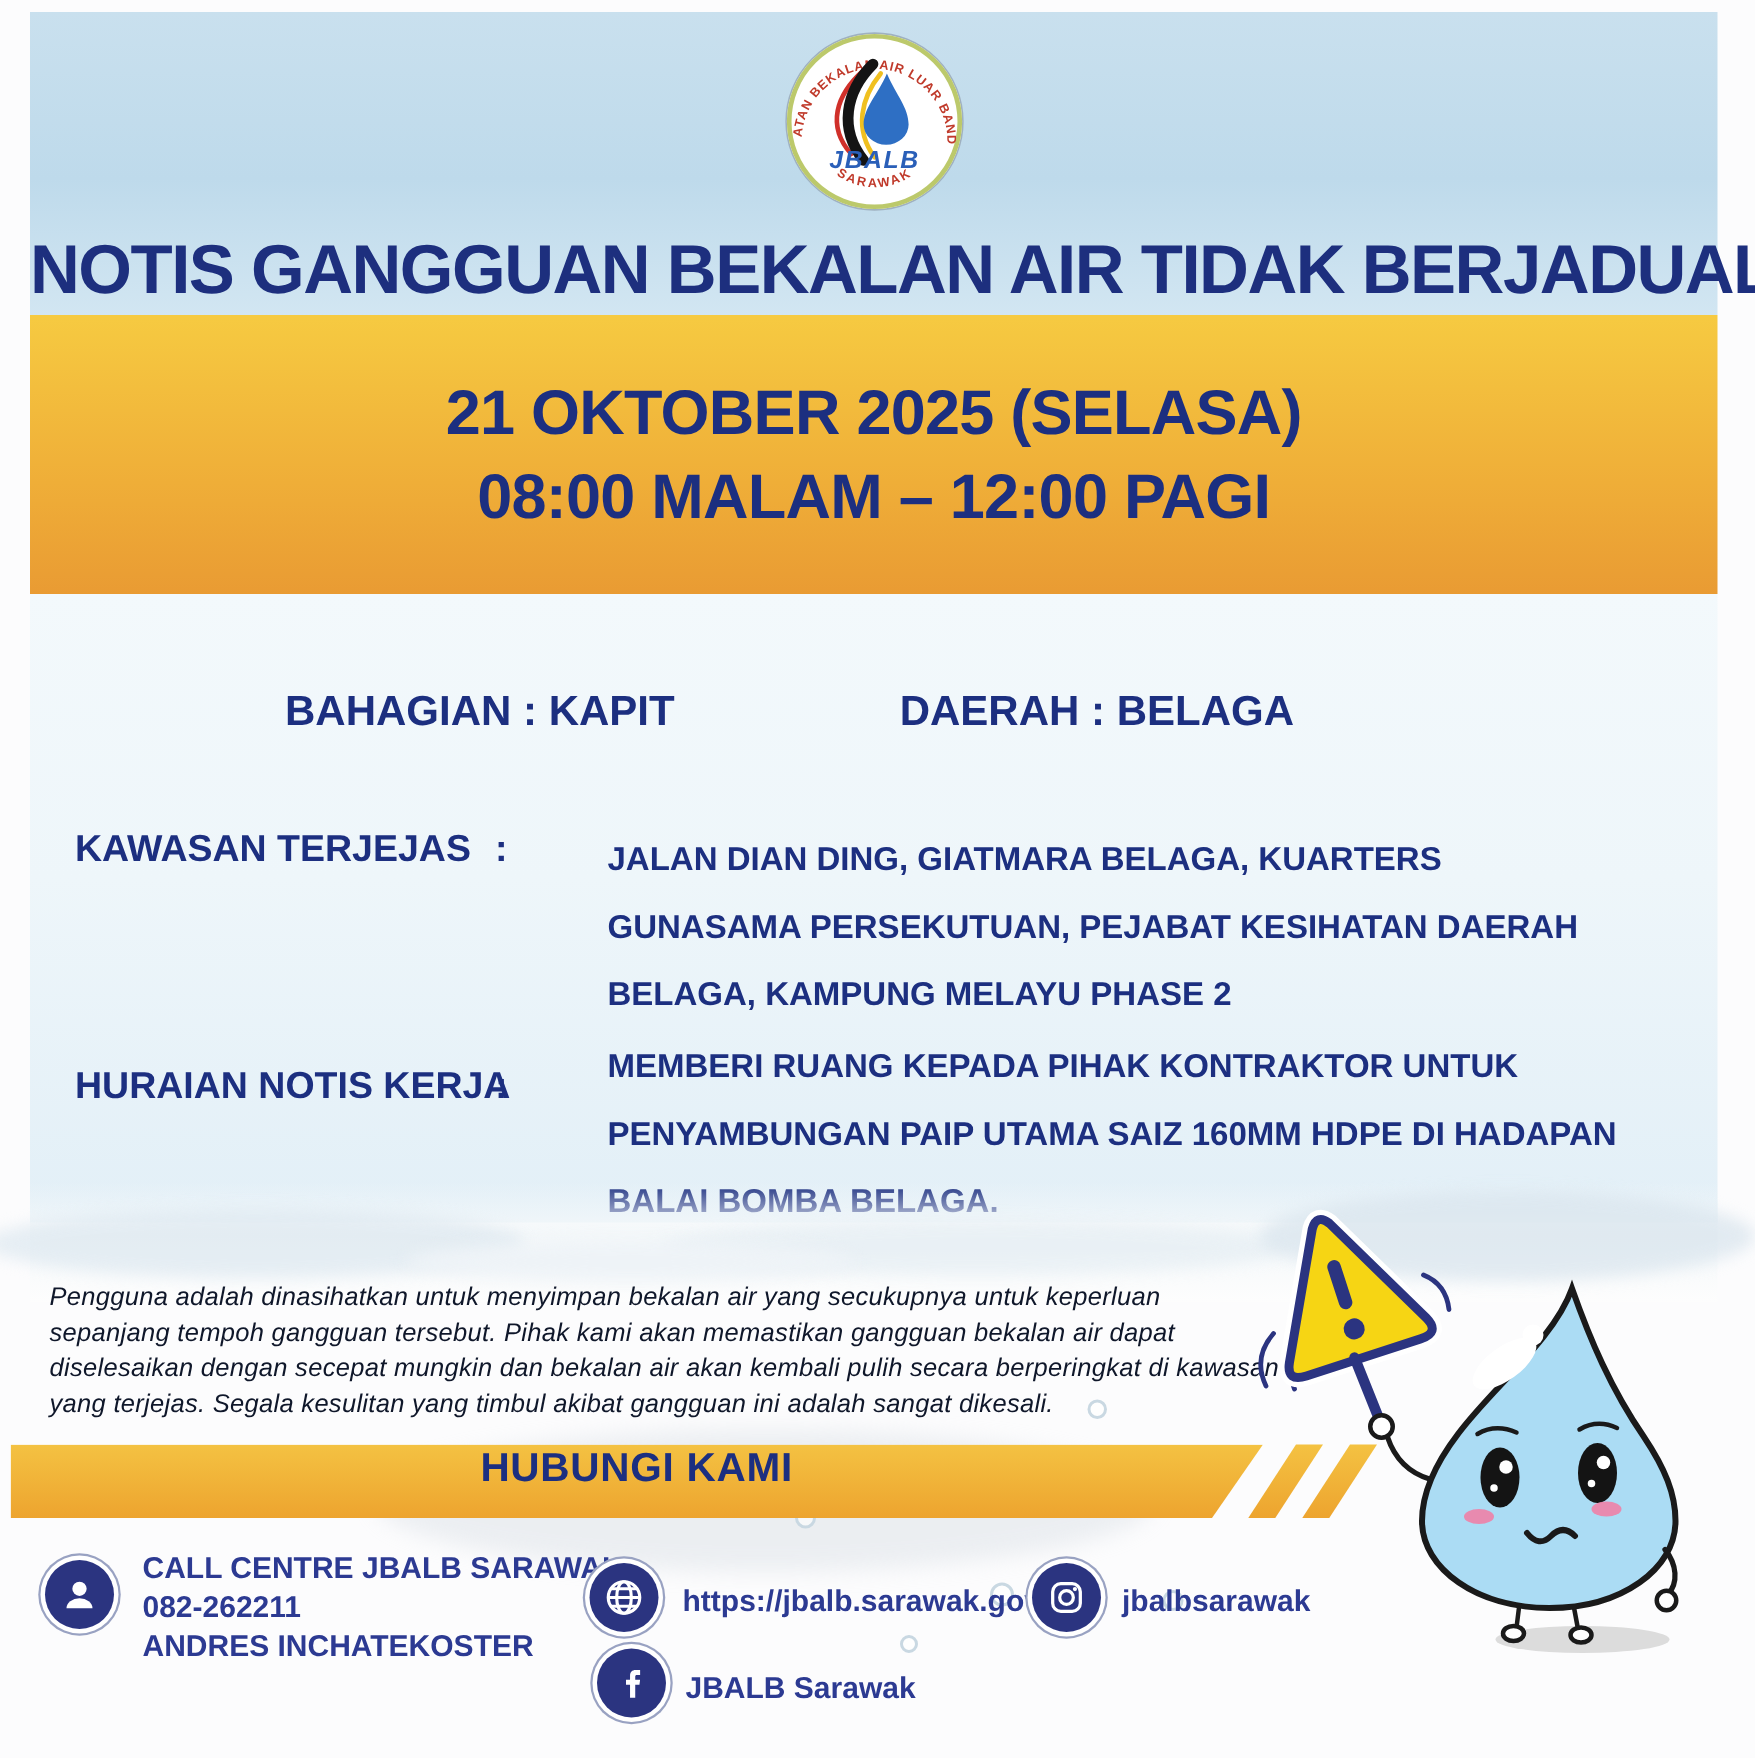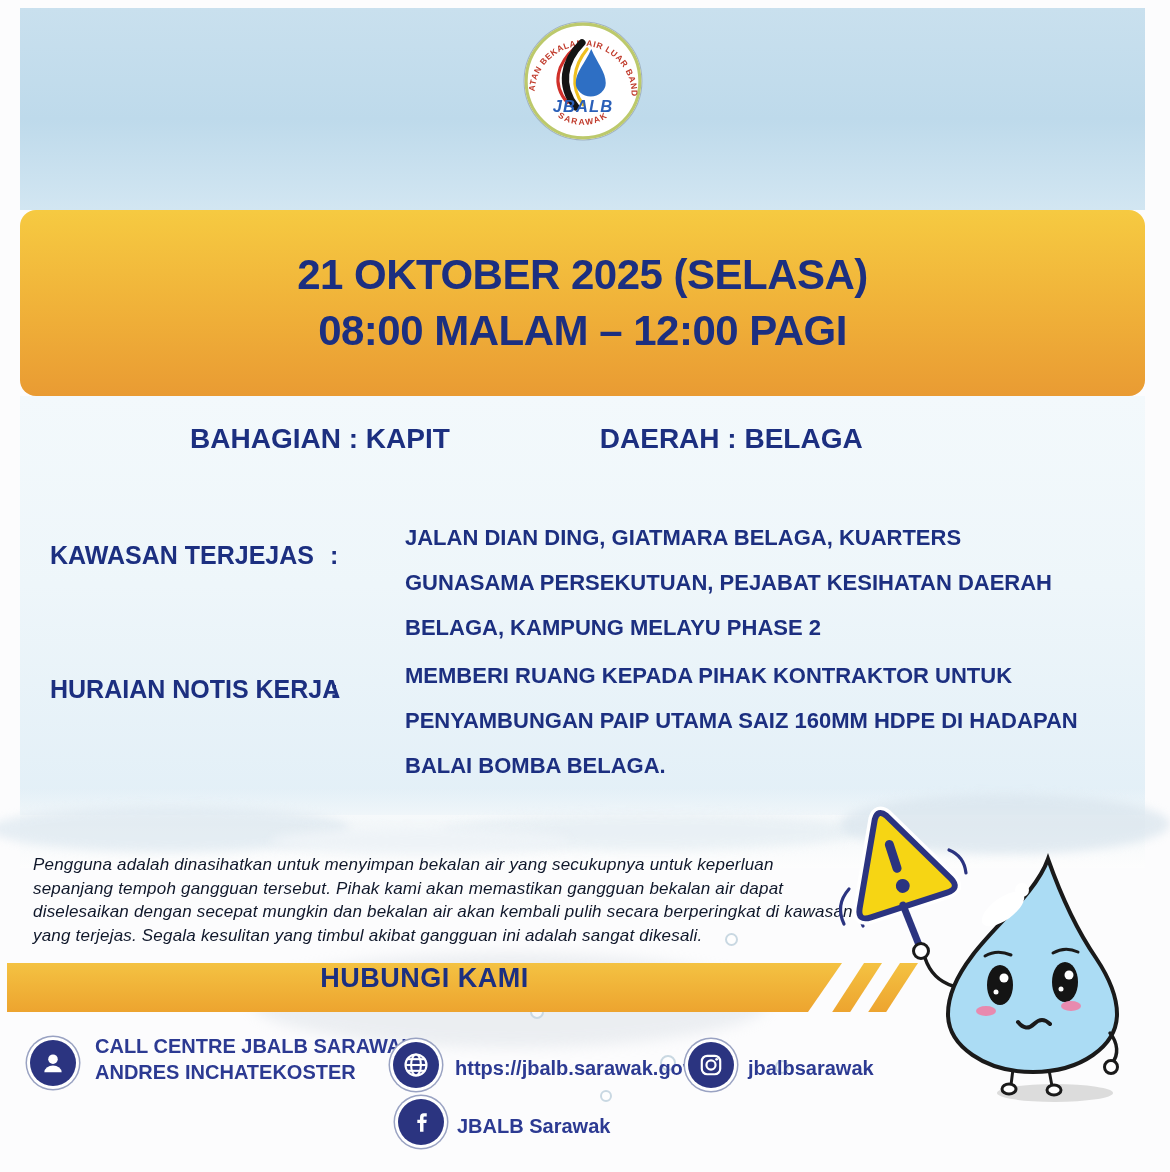--- a/index.html
+++ b/index.html
@@ -9,34 +9,34 @@
 
   
   .header-band{position:relative;height:202px;
     background:linear-gradient(180deg,#c9e0ee 0%,#bedaeb 55%,#d2e6f2 100%);}
   .logo-wrap{position:absolute;left:50%;top:12px;transform:translateX(-50%);}
   .page-title{position:absolute;bottom:4px;width:100%;text-align:center;
     font-size:46px;font-weight:700;letter-spacing:-1px;color:#1d2f7e;white-space:nowrap;}
 
   
   .date-banner{height:186px;background:linear-gradient(180deg,#f6ca41 0%,#efae38 60%,#e99b33 100%);
-    display:flex;flex-direction:column;justify-content:center;align-items:center;gap:8px;border-radius:16px;}
+    display:flex;flex-direction:column;justify-content:center;align-items:center;gap:8px;}
   .date-banner .line{font-size:42px;font-weight:700;color:#1c2f80;letter-spacing:-.5px;}
 
   
   .info-section{height:419px;background:linear-gradient(180deg,#f3f9fc 0%,#eef6fa 45%,#e2eff7 100%);}
-  .region-row{display:flex;padding-top:27px;font-size:28px;font-weight:700;color:#1c2f80;}
+  .region-row{display:flex;padding-top:62px;font-size:28px;font-weight:700;color:#1c2f80;}
   .region-row .bahagian{margin-left:170px;}
   .region-row .daerah{margin-left:150px;text-align:right;}
   .detail-row{position:relative;color:#1c2f80;}
   .detail-row .lbl{position:absolute;left:30px;font-size:25px;font-weight:700;}
   .detail-row .colon{position:absolute;left:310px;font-size:25px;font-weight:700;}
   .detail-row .val{position:absolute;left:385px;width:675px;font-size:22px;font-weight:700;line-height:45px;}
   .row-kawasan{margin-top:60px;}
-  .row-kawasan .lbl,.row-kawasan .colon{top:2px;margin-top:24px;}
+  .row-kawasan .lbl,.row-kawasan .colon{top:2px;}
   .row-huraian .lbl,.row-huraian .colon{top:22px;}
 
   
   .splash-band{position:absolute;left:20px;top:788px;width:1125px;height:80px;z-index:1;
     background:linear-gradient(180deg,rgba(243,248,251,0) 0%,#f4f8fa 45%,#fdfdfd 100%);}
   .splash-blob{position:absolute;border-radius:50%;filter:blur(5px);}
   .sb1{left:-30px;top:18px;width:360px;height:46px;background:#dde8f0;opacity:.7;}
   .sb2{left:420px;top:26px;width:420px;height:36px;background:#e7eff4;opacity:.8;}
   .sb3{left:820px;top:6px;width:330px;height:60px;background:#d8e4ed;opacity:.7;}
   .sb4{left:250px;top:40px;width:300px;height:26px;background:#eef3f7;}
@@ -89,20 +89,21 @@
           </text>
           <g>
             <path d="M 44 80 C 28 62 34 42 52 26" fill="none" stroke="#d0302a" stroke-width="3" stroke-linecap="round"></path>
             <path d="M 52 84 C 36 64 40 40 58 22" fill="none" stroke="#141414" stroke-width="7" stroke-linecap="round"></path>
             <path d="M 59 82 C 46 64 50 44 63 28" fill="none" stroke="#f0c020" stroke-width="3" stroke-linecap="round"></path>
             <path d="M 67 28 C 61 42 52 50 52 61 A 14.5 13 0 0 0 81 61 C 81 50 73 42 67 28 Z" fill="#2e6fc4"></path>
           </g>
           <text x="59" y="89" text-anchor="middle" font-size="16" font-weight="bold" font-style="italic" fill="#2a5fb8" letter-spacing="1">JBALB</text>
         </svg>
       </div>
+      <div class="page-title">NOTIS GANGGUAN BEKALAN AIR TIDAK BERJADUAL</div>
     </div>
 
     <div class="date-banner">
       <div class="line">21 OKTOBER 2025 (SELASA)</div>
       <div class="line">08:00 MALAM – 12:00 PAGI</div>
     </div>
 
     <div class="info-section">
       <div class="region-row">
         <span class="bahagian">BAHAGIAN : KAPIT</span>
@@ -148,20 +149,21 @@
     <div class="stripe s2"></div>
 
     <div class="cicon" style="left:10px;top:227px;">
       <svg width="26" height="26" viewBox="0 0 24 24">
         <circle cx="12" cy="8.5" r="4.4" fill="#ffffff"></circle>
         <path d="M 4 20.5 a 8 6.2 0 0 1 16 0 Z" fill="#ffffff"></path>
       </svg>
     </div>
     <div class="contact-text" style="left:75px;top:220px;">
       <div>CALL CENTRE JBALB SARAWAK</div>
+      <div>082-262211</div>
       <div>ANDRES INCHATEKOSTER</div>
     </div>
 
     <div class="cicon" style="left:373px;top:229px;">
       <svg width="28" height="28" viewBox="0 0 24 24" fill="none" stroke="#ffffff" stroke-width="1.8">
         <circle cx="12" cy="12" r="9"></circle>
         <ellipse cx="12" cy="12" rx="4.2" ry="9"></ellipse>
         <line x1="3" y1="12" x2="21" y2="12"></line>
         <line x1="4.2" y1="7" x2="19.8" y2="7"></line>
         <line x1="4.2" y1="17" x2="19.8" y2="17"></line>

